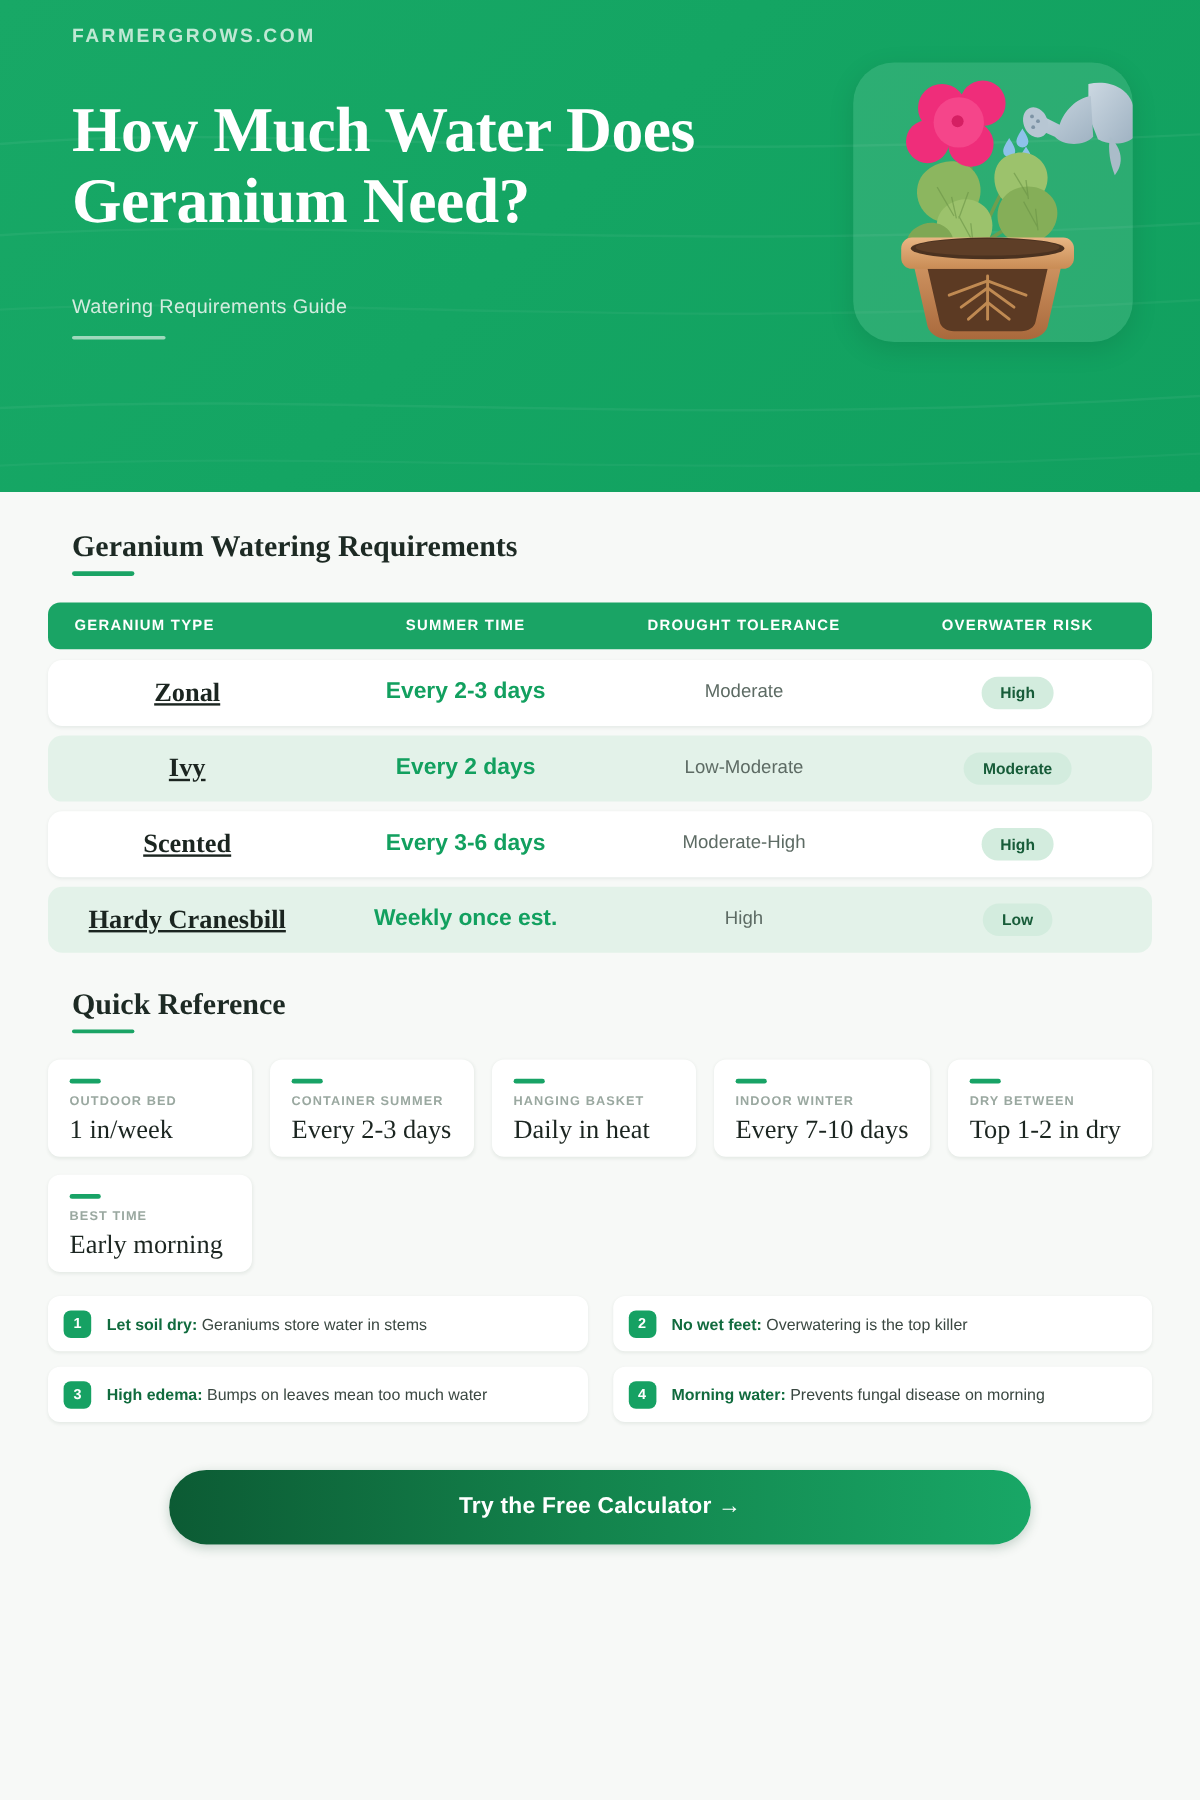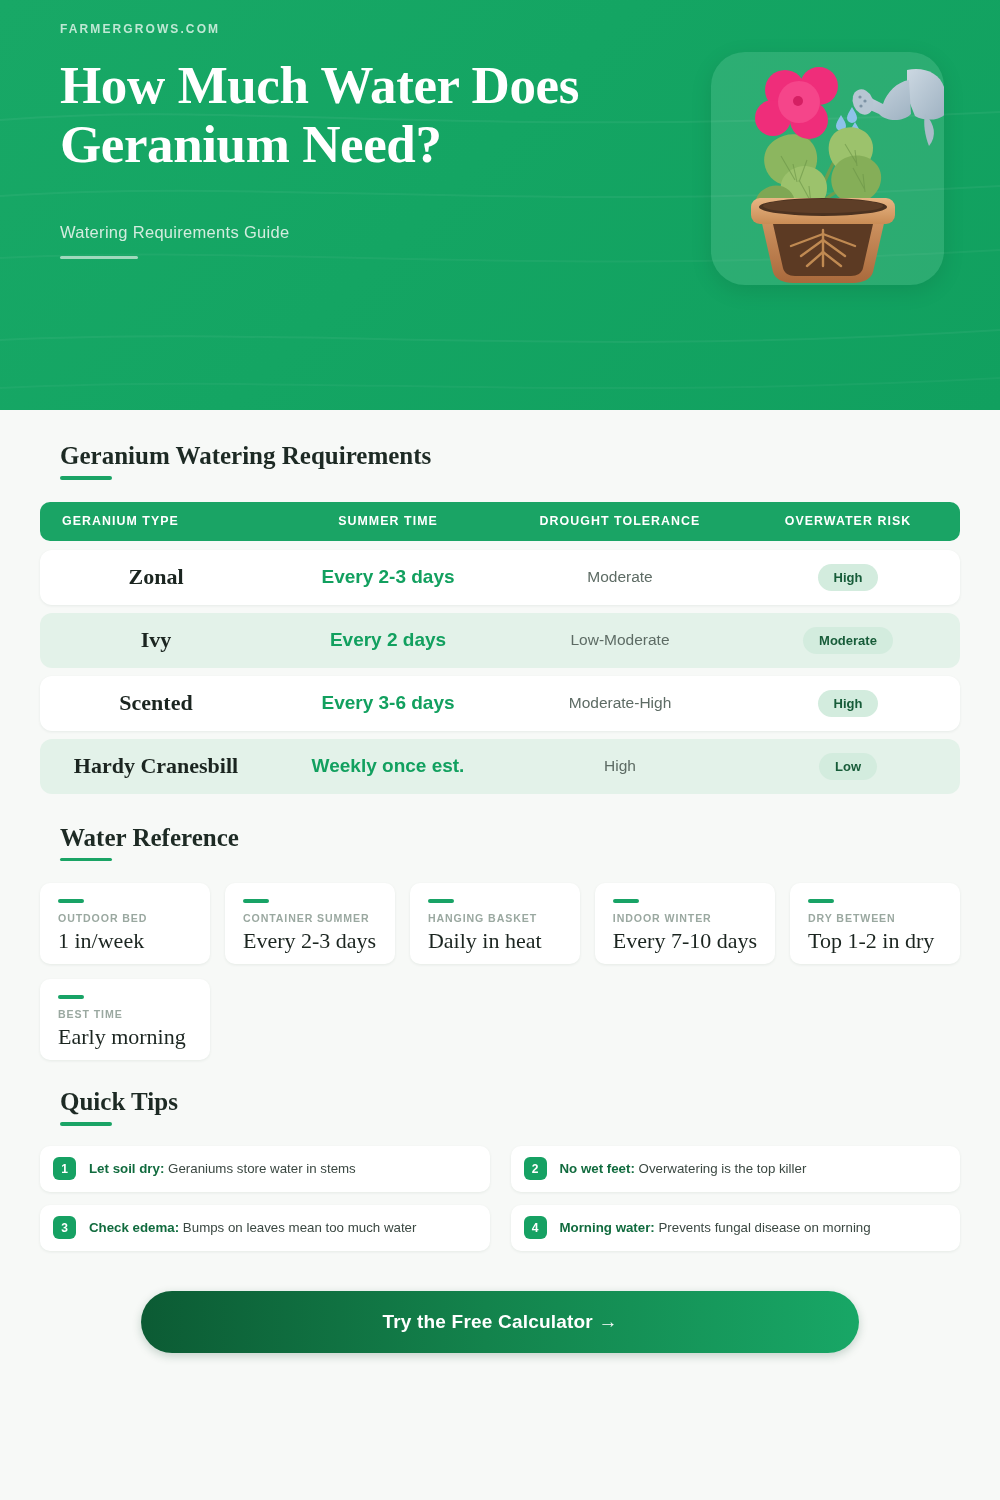--- a/index.html
+++ b/index.html
@@ -28,25 +28,25 @@
     position: absolute;
     inset: 0;
     pointer-events: none;
   }
   .header-inner {
     position: relative;
     padding: 22px 60px 0 60px;
     z-index: 2;
   }
   .brand {
-    font-size: 12px;
+    font-size: 16px;
     font-weight: bold;
     letter-spacing: 2.1px;
     color: #bfe8d4;
-    margin-bottom: 20px;
+    margin-bottom: 40px;
   }
   .headline {
     font-family: "Liberation Serif", serif;
     font-size: 53px;
     line-height: 1.11;
     font-weight: bold;
     color: #ffffff;
     letter-spacing: -0.4px;
     max-width: 620px;
   }
@@ -129,20 +129,21 @@
   .tbody-row.odd  { background: #ffffff; box-shadow: 0 1px 3px rgba(20,60,40,0.07); }
   .tbody-row.even { background: #e3f2e9; }
 
   .cell { text-align: center; }
   .cell-type {
     font-family: "Liberation Serif", serif;
     font-size: 22px;
     font-weight: bold;
     color: #1b2520;
     white-space: nowrap;
+    text-decoration: underline;
   }
   .cell-water {
     font-size: 19px;
     font-weight: bold;
     color: #12a05f;
     white-space: nowrap;
   }
   .cell-drought {
     font-size: 15.5px;
     color: #5d6b64;
@@ -403,21 +404,21 @@
 
     <div class="trow tbody-row even">
       <div class="cell cell-type">Hardy Cranesbill</div>
       <div class="cell cell-water">Weekly once est.</div>
       <div class="cell cell-drought">High</div>
       <div class="cell"><span class="pill">Low</span></div>
     </div>
   </div>
 
   <div class="qr-head">
-    <h2 class="section-title">Water Reference</h2>
+    <h2 class="section-title">Quick Reference</h2>
     <div class="section-rule"></div>
   </div>
 
   <div class="qr-grid">
     <div class="qr-card">
       <div class="qr-bar"></div>
       <div class="qr-label">OUTDOOR BED</div>
       <div class="qr-value">1 in/week</div>
     </div>
     <div class="qr-card">
@@ -440,37 +441,33 @@
       <div class="qr-label">DRY BETWEEN</div>
       <div class="qr-value">Top 1-2 in dry</div>
     </div>
     <div class="qr-card">
       <div class="qr-bar"></div>
       <div class="qr-label">BEST TIME</div>
       <div class="qr-value">Early morning</div>
     </div>
   </div>
 
-  <div class="tips-head">
-    <h2 class="section-title">Quick Tips</h2>
-    <div class="section-rule"></div>
-  </div>
 
   <div class="tips-grid">
     <div class="tip-card">
       <div class="tip-num">1</div>
       <div class="tip-text"><span class="tip-strong">Let soil dry:</span><span> Geraniums store water in stems</span></div>
     </div>
     <div class="tip-card">
       <div class="tip-num">2</div>
       <div class="tip-text"><span class="tip-strong">No wet feet:</span><span> Overwatering is the top killer</span></div>
     </div>
     <div class="tip-card">
       <div class="tip-num">3</div>
-      <div class="tip-text"><span class="tip-strong">Check edema:</span><span> Bumps on leaves mean too much water</span></div>
+      <div class="tip-text"><span class="tip-strong">High edema:</span><span> Bumps on leaves mean too much water</span></div>
     </div>
     <div class="tip-card">
       <div class="tip-num">4</div>
       <div class="tip-text"><span class="tip-strong">Morning water:</span><span> Prevents fungal disease on morning</span></div>
     </div>
   </div>
 
   <div class="cta-wrap">
     <button class="cta">Try the Free Calculator →</button>
   </div>

